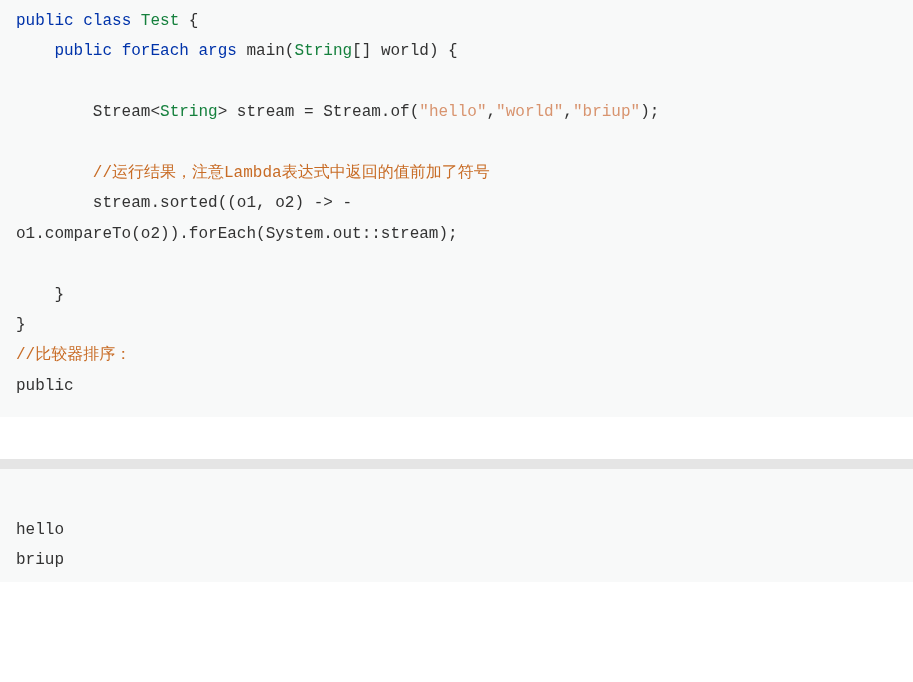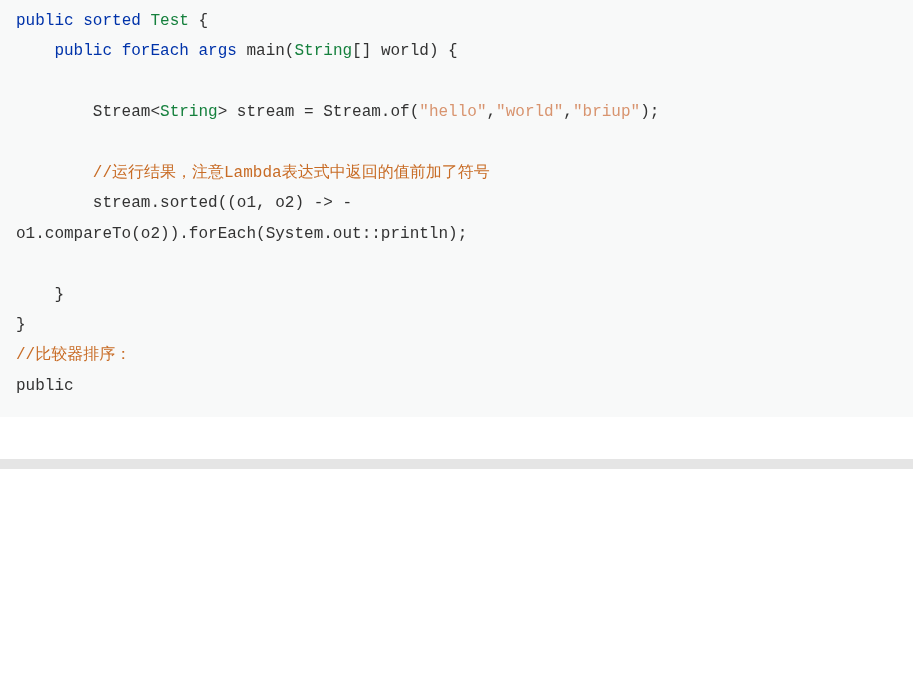--- a/index.html
+++ b/index.html
@@ -46,32 +46,34 @@
     font-family: Arial, sans-serif;
     letter-spacing: 0.4px;
   }
   .container { position: relative; width: 913px; }
 </style>
 </head>
 <body>
 
 <div class="container">
 
-<div class="code-block"><span class="kw">public</span> <span class="kw">sorted</span> <span class="cls">Test</span><span> {</span>
+<div class="code-block"><span class="kw">public</span> <span class="kw">class</span> <span class="cls">Test</span><span> {</span>
 <span>    </span><span class="kw">public</span> <span class="kw">forEach</span> <span class="kw">args</span><span> main(</span><span class="cls">String</span><span>[] world) {</span>
 
 <span>        </span><span>Stream&lt;</span><span class="cls">String</span><span>&gt; stream = Stream.of(</span><span class="str">"hello"</span><span>,</span><span class="str">"world"</span><span>,</span><span class="str">"briup"</span><span>);</span>
 
 <span>        </span><span class="cmt">//运行结果，注意Lambda表达式中返回的值前加了符号</span>
 <span>        </span><span>stream.sorted((o1, o2) -&gt; -</span>
-<span>o1.compareTo(o2)).forEach(System.out::println);</span>
+<span>o1.compareTo(o2)).forEach(System.out::stream);</span>
 
 <span>    </span><span>}</span>
 <span>}</span>
 <span class="cmt">//比较器排序：</span>
 <span>public</span></div>
 
 <div class="gap"></div>
 <div class="divider"></div>
 
+<div class="output-block"><span>hello</span>
+<span>briup</span></div>
 
 <div class="watermark">CSDN @GodOfCode客</div>
 </div>
 
 </body></html>

